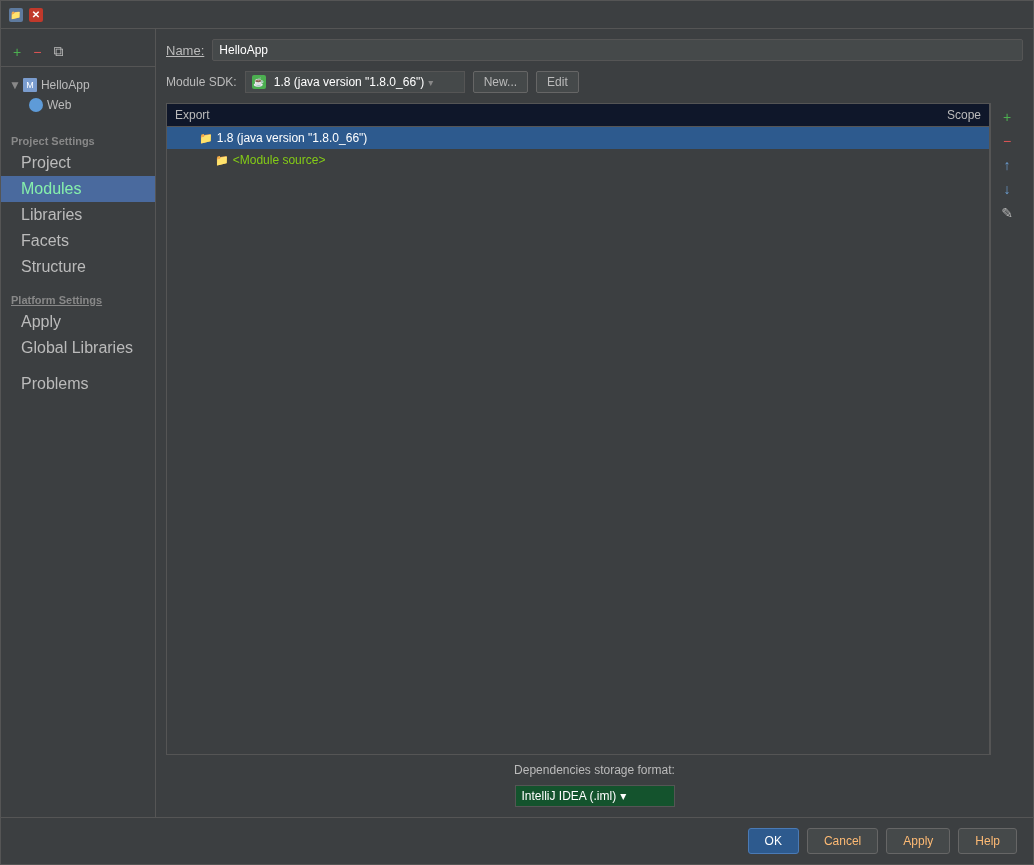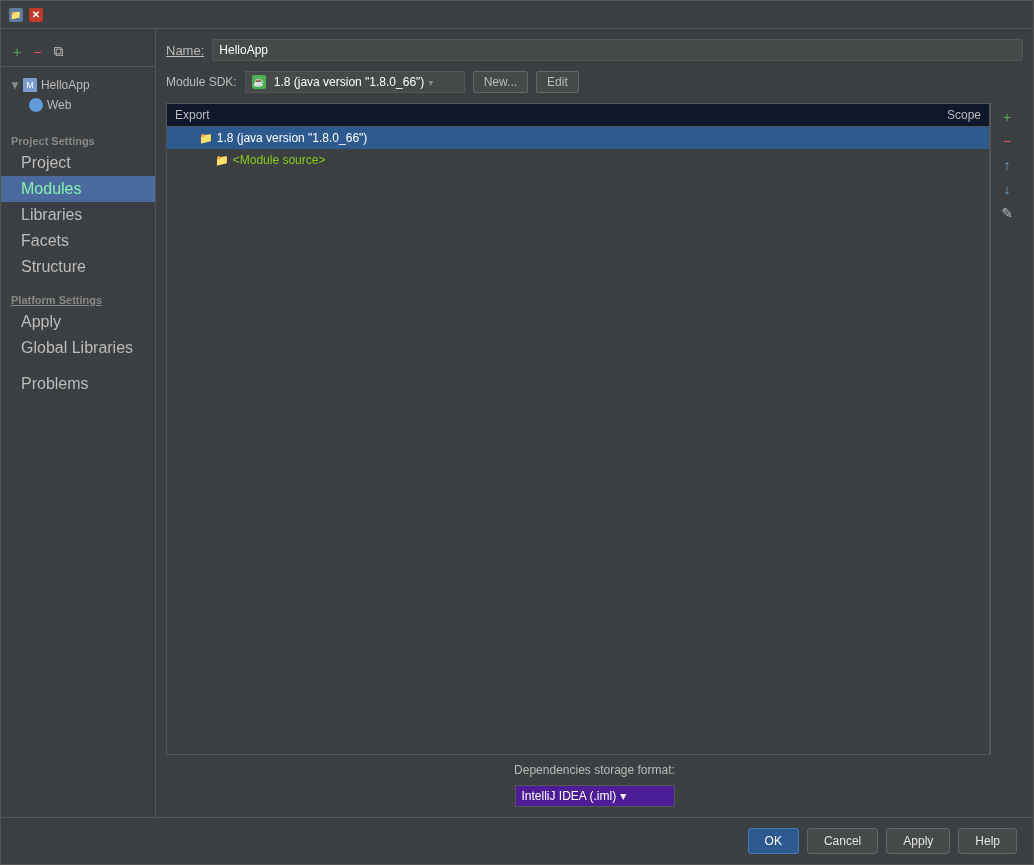--- a/index.html
+++ b/index.html
@@ -332,21 +332,21 @@
       gap: 8px;
       flex-direction: column;
     }
 
     .storage-label {
       color: #bbbbbb;
       font-size: 12px;
     }
 
     .storage-select {
-      background: #4c1d95;
+      background: #14532d;
       border: 1px solid #555;
       color: #ffffff;
       padding: 3px 6px;
       font-size: 12px;
       display: flex;
       align-items: flex-end;
       gap: 4px;
       cursor: pointer;
       min-width: 160px;
     }
@@ -362,21 +362,21 @@
       flex-shrink: 0;
     }
 
     .bottom-btn {
       padding: 5px 16px;
       font-size: 12px;
       cursor: pointer;
       border-radius: 3px;
       border: 1px solid #666;
       background: #45494a;
-      color: #e5e5e5;
+      color: #fdba74;
     }
 
     .bottom-btn.primary {
       background: #2d5a8e;
       border-color: #4a7ab5;
       color: #ffffff;
     }
 
     
     .table-wrapper {

